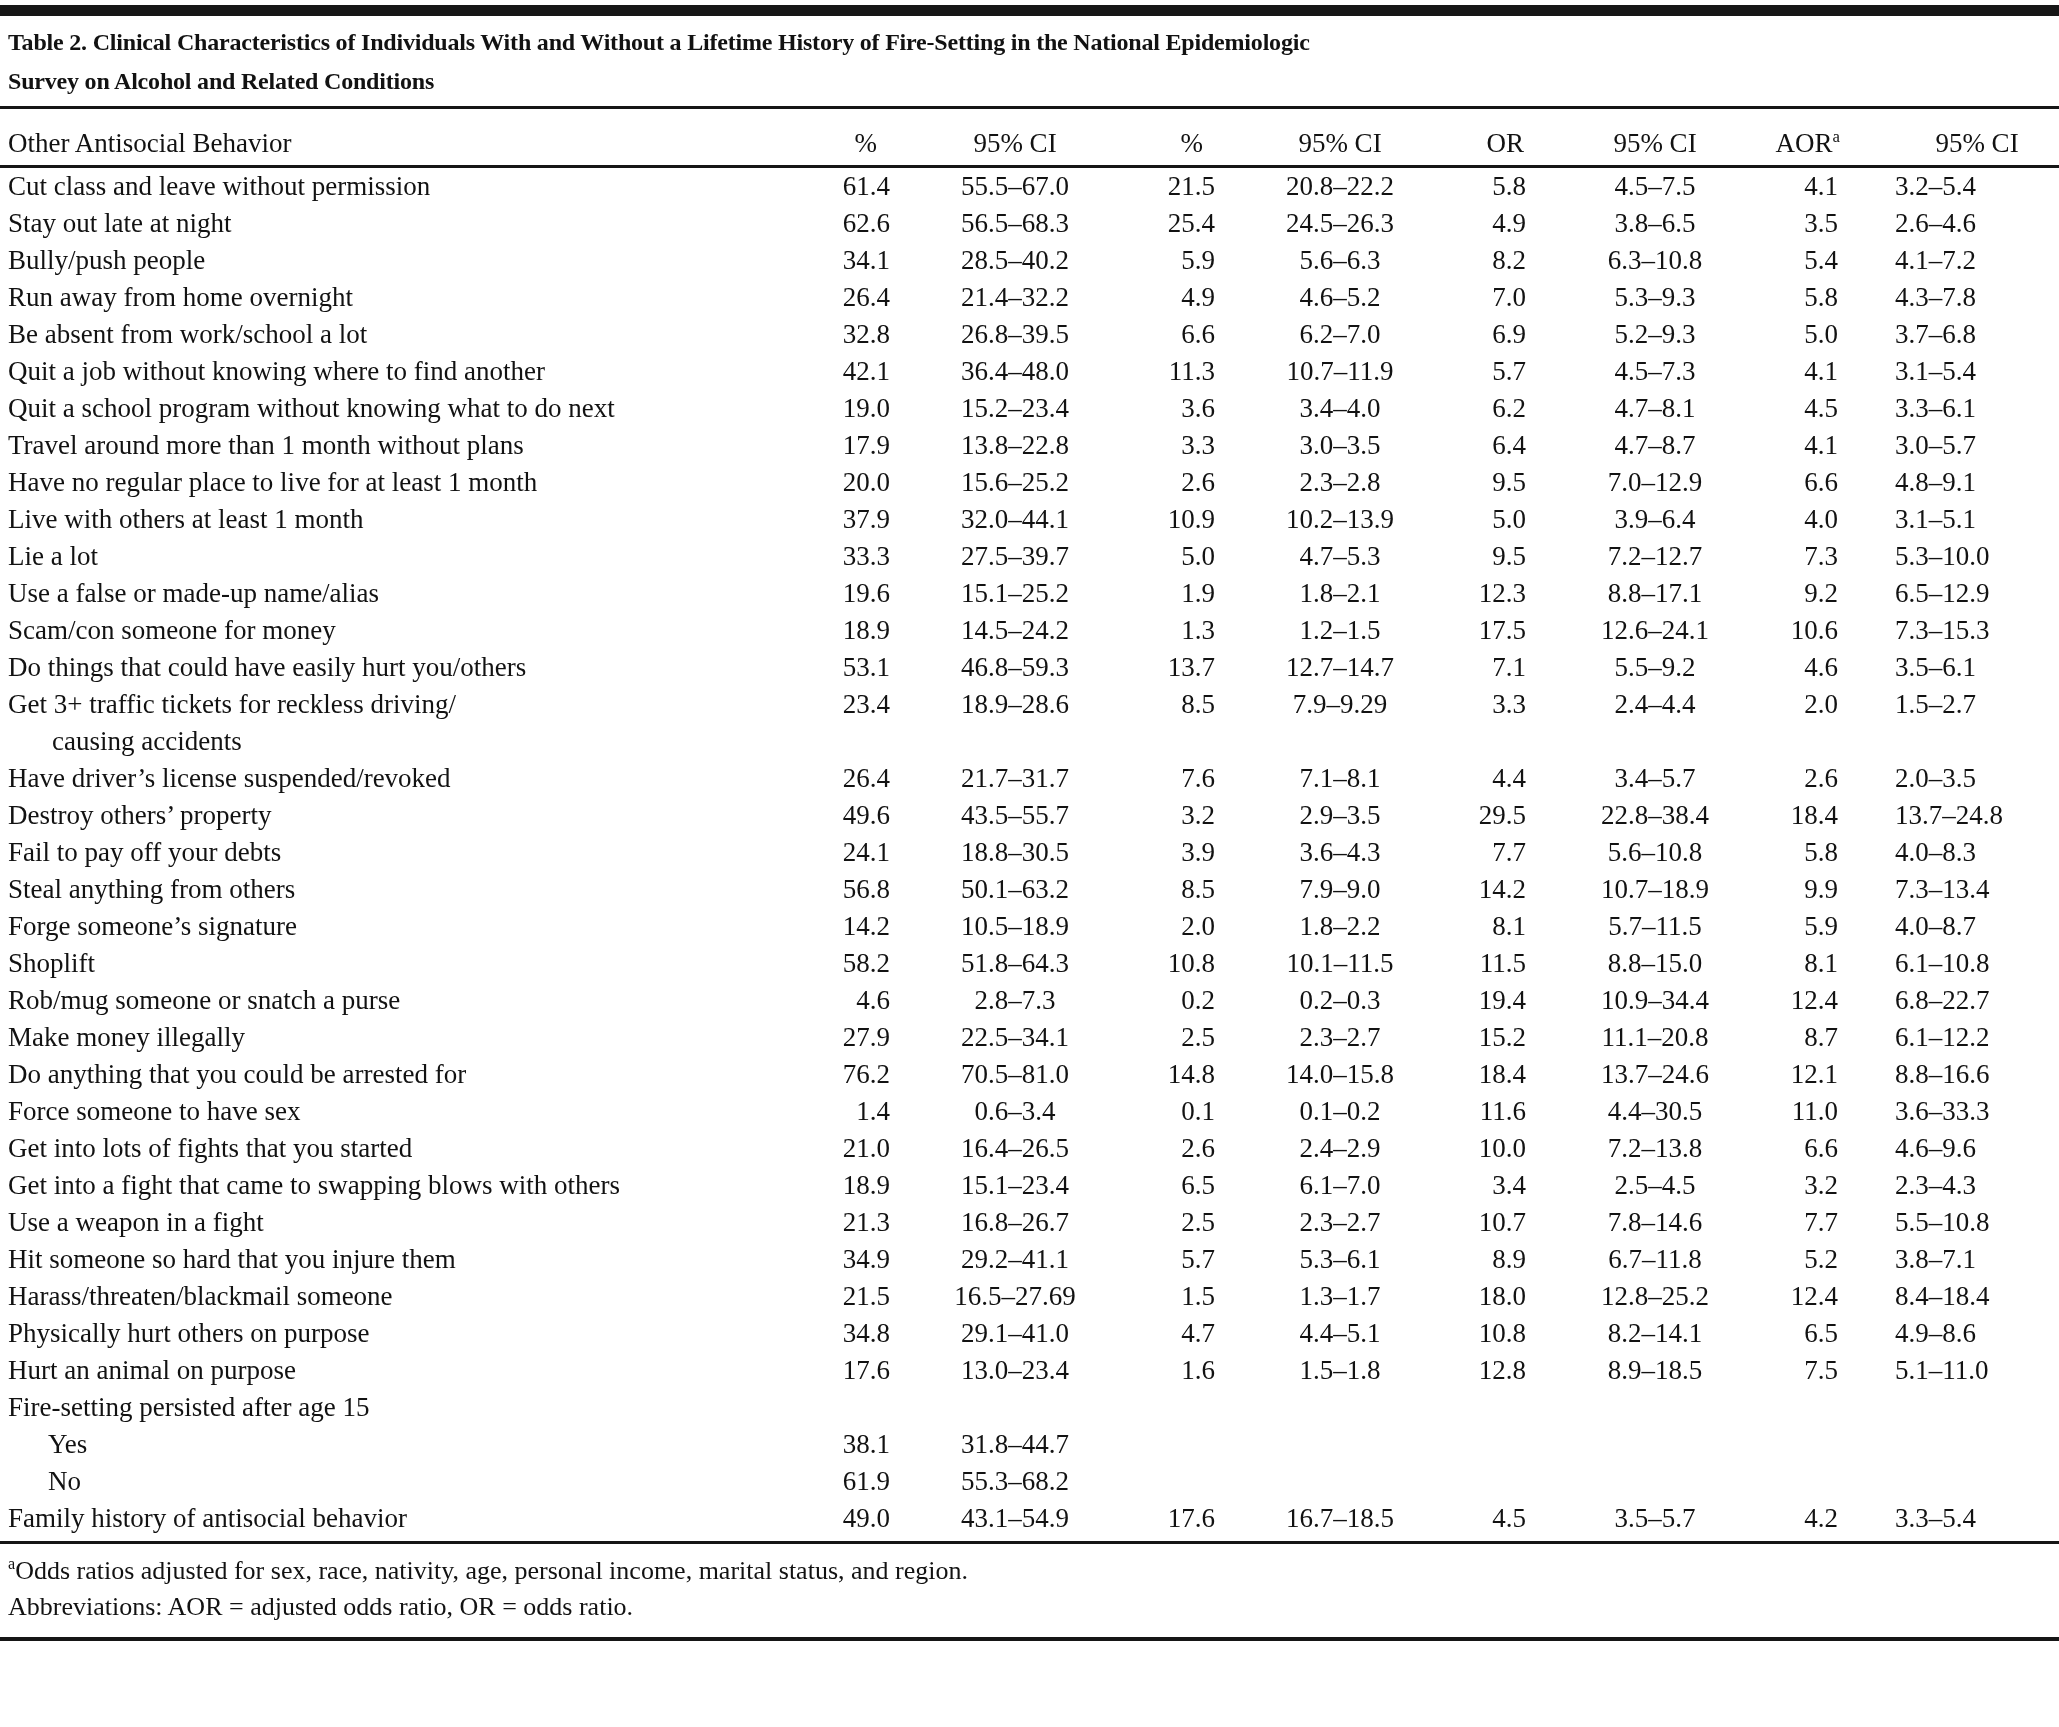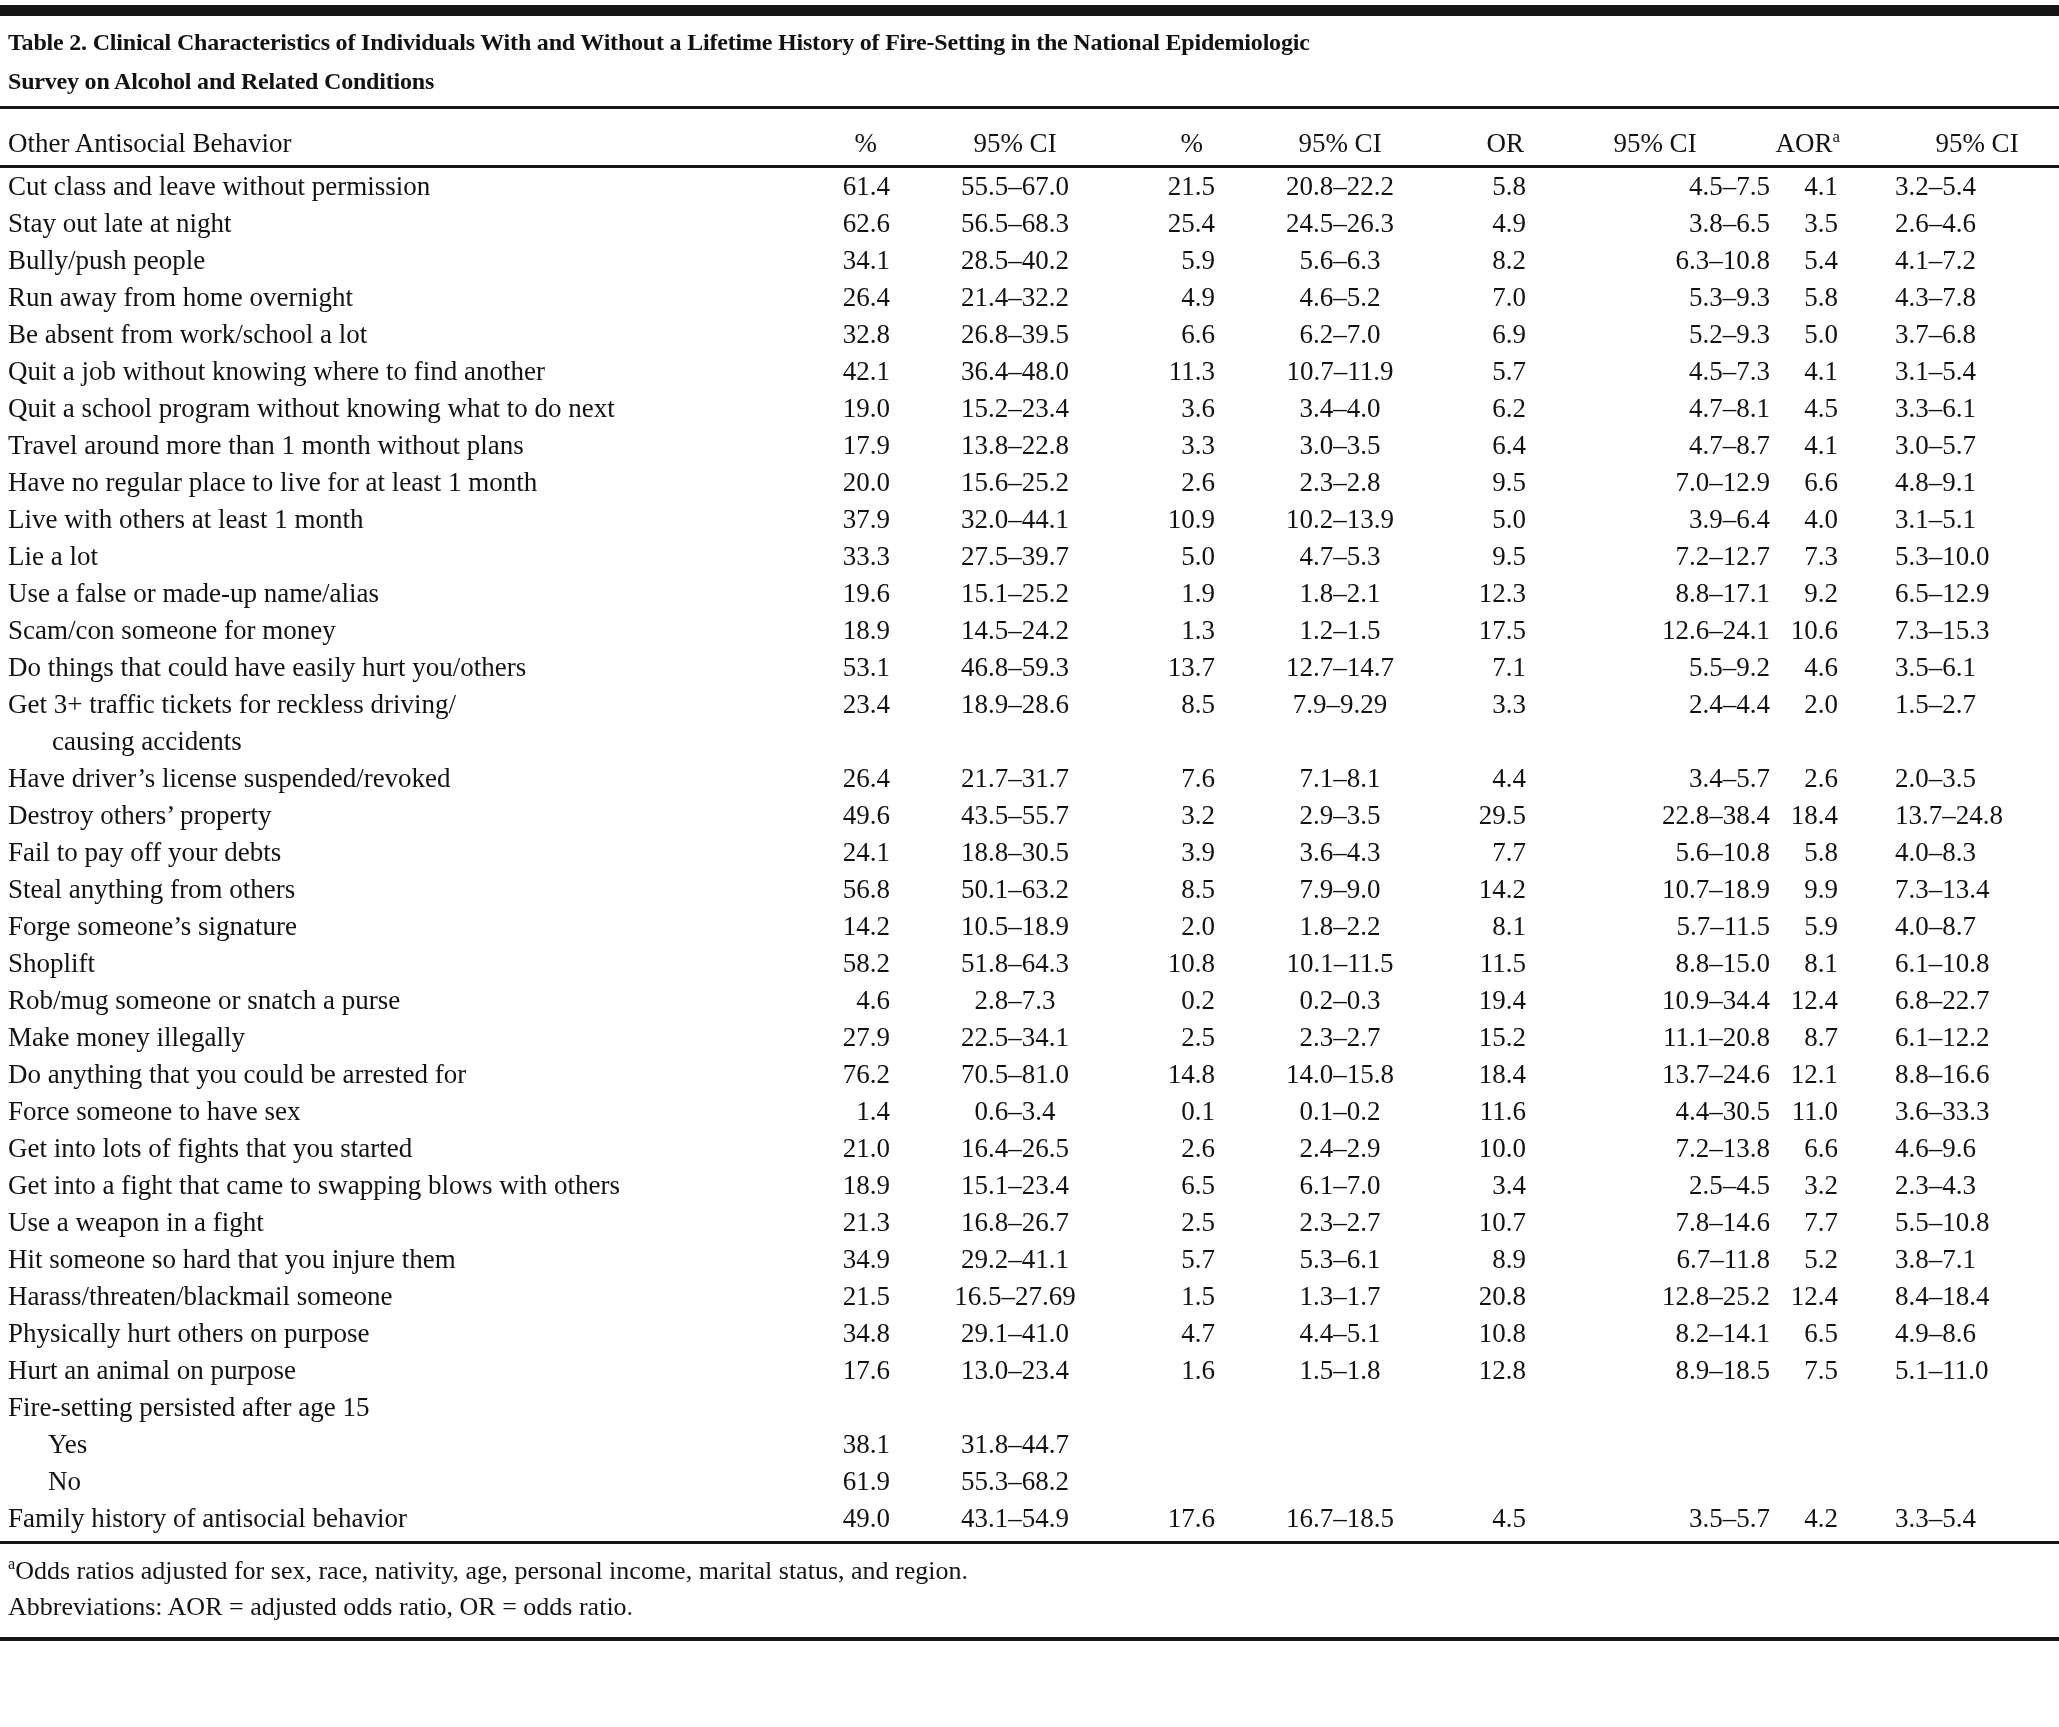--- a/index.html
+++ b/index.html
@@ -70,21 +70,21 @@
   
   tbody td { line-height: 37px; }
   tbody td.label { text-align: left; padding-left: 8px; }
   tbody td.label.indent { padding-left: 48px; }
   .wrap2 { padding-left: 44px; }
   tbody td:nth-child(2) { text-align: right; padding-right: 5px; margin-top: 28px; }
   tbody td:nth-child(3) { text-align: center; }
   tbody td:nth-child(4) { text-align: right; padding-right: 10px; }
   tbody td:nth-child(5) { text-align: center; }
   tbody td:nth-child(6) { text-align: right; padding-right: 14px; }
-  tbody td:nth-child(7) { text-align: right; }
+  tbody td:nth-child(7) { text-align: center; }
   tbody td:nth-child(8) { text-align: right; padding-right: 12px; }
   tbody td:nth-child(9) { text-align: left; padding-left: 45px; margin-top: 28px; }
   tbody tr:last-child td { border-bottom: 3px solid #161616; padding-bottom: 4px; }
   sup {
     font-size: 0.62em;
     line-height: 0;
     vertical-align: super;
   }
   .footnotes {
     font-size: 26px;
@@ -449,21 +449,21 @@
           <td>6.7–11.8</td>
           <td>5.2</td>
           <td>3.8–7.1</td>
         </tr>
         <tr>
           <td class="label">Harass/threaten/blackmail someone</td>
           <td>21.5</td>
           <td>16.5–27.69</td>
           <td>1.5</td>
           <td>1.3–1.7</td>
-          <td>20.8</td>
+          <td>18.0</td>
           <td>12.8–25.2</td>
           <td>12.4</td>
           <td>8.4–18.4</td>
         </tr>
         <tr>
           <td class="label">Physically hurt others on purpose</td>
           <td>34.8</td>
           <td>29.1–41.0</td>
           <td>4.7</td>
           <td>4.4–5.1</td>

